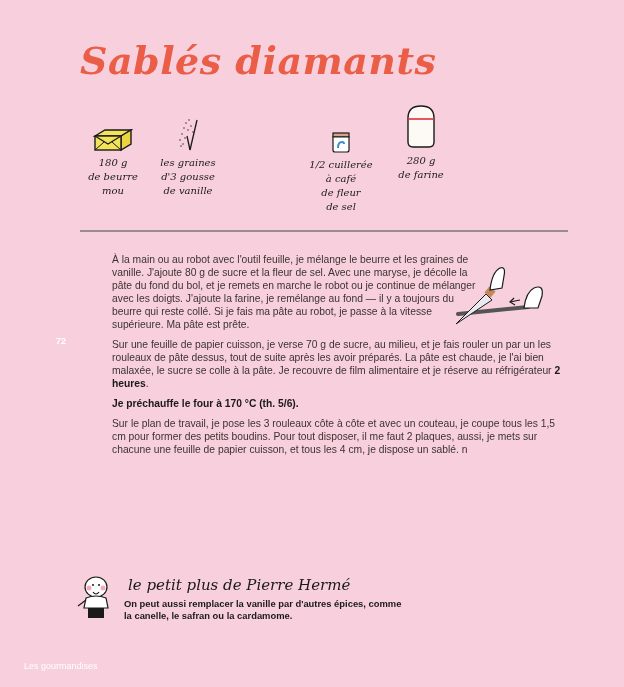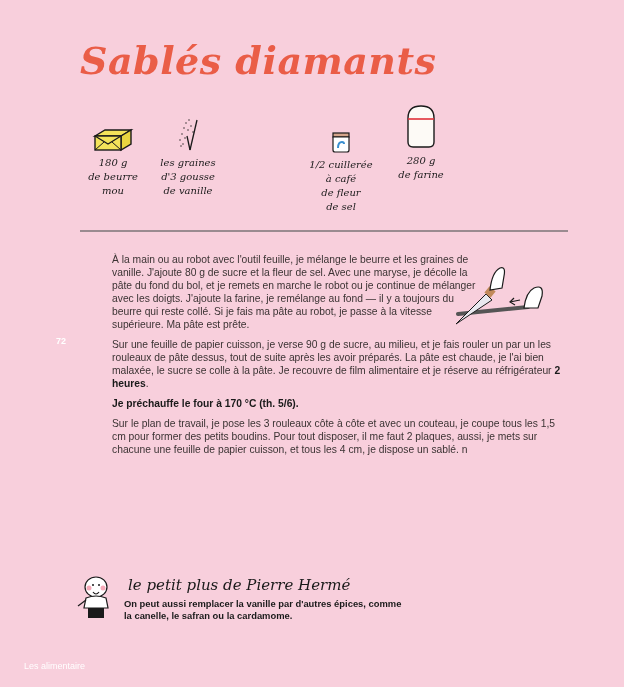--- a/index.html
+++ b/index.html
@@ -175,34 +175,34 @@
     <rect x="38" y="26" width="8" height="8" fill="#c28a5b" transform="rotate(40 42 30)"></rect>
     <path d="M42,28 Q44,10 52,6 Q58,4 56,14 L54,26 Z" fill="#ffffff" stroke="#1a1a1a" stroke-width="1.2"></path>
     <path d="M76,46 Q78,30 86,26 Q96,22 94,34 L90,46 Z" fill="#ffffff" stroke="#1a1a1a" stroke-width="1.2"></path>
     <line x1="62" y1="40" x2="72" y2="38" stroke="#1a1a1a" stroke-width="1.2"></line>
     <polyline points="66,36 62,40 67,43" fill="none" stroke="#1a1a1a" stroke-width="1.2"></polyline>
   </svg>
 </div>
 
 <div class="body-text">
   <p class="narrow">À la main ou au robot avec l'outil feuille, je mélange le beurre et les graines de vanille. J'ajoute 80 g de sucre et la fleur de sel. Avec une maryse, je décolle la pâte du fond du bol, et je remets en marche le robot ou je continue de mélanger avec les doigts. J'ajoute la farine, je remélange au fond — il y a toujours du beurre qui reste collé. Si je fais ma pâte au robot, je passe à la vitesse supérieure. Ma pâte est prête.</p>
-  <p><span>Sur une feuille de papier cuisson, je verse 90 g de sucre, au milieu, et je fais rouler un par un les rouleaux de pâte dessus, tout de suite après les avoir préparés. La pâte est chaude, je l'ai bien malaxée, le sucre se colle à la pâte. Je recouvre de film alimentaire et je réserve au réfrigérateur </span><strong>2 heures</strong><span>.</span></p>
+  <p><span>Sur une feuille de papier cuisson, je verse 70 g de sucre, au milieu, et je fais rouler un par un les rouleaux de pâte dessus, tout de suite après les avoir préparés. La pâte est chaude, je l'ai bien malaxée, le sucre se colle à la pâte. Je recouvre de film alimentaire et je réserve au réfrigérateur </span><strong>2 heures</strong><span>.</span></p>
   <p><strong>Je préchauffe le four à 170 °C (th. 5/6).</strong></p>
   <p>Sur le plan de travail, je pose les 3 rouleaux côte à côte et avec un couteau, je coupe tous les 1,5 cm pour former des petits boudins. Pour tout disposer, il me faut 2 plaques, aussi, je mets sur chacune une feuille de papier cuisson, et tous les 4 cm, je dispose un sablé. n</p>
 </div>
 
 <div class="tip">
   <svg width="40" height="46" viewBox="0 0 40 46" style="position:absolute; left:-4px; top:-4px;">
     <ellipse cx="20" cy="13" rx="11" ry="10" fill="#ffffff" stroke="#1a1a1a" stroke-width="1.2"></ellipse>
     <circle cx="13" cy="14" r="2.5" fill="#f6a9b8"></circle>
     <circle cx="27" cy="14" r="2.5" fill="#f6a9b8"></circle>
     <circle cx="17" cy="11" r="1" fill="#1a1a1a"></circle>
       <circle cx="23" cy="11" r="1" fill="#1a1a1a"></circle>
     <path d="M17,18 Q20,22 23,18" fill="none" stroke="#1a1a1a" stroke-width="1.2"></path>
     <path d="M10,24 Q20,20 30,24 L32,34 L8,34 Z" fill="#ffffff" stroke="#1a1a1a" stroke-width="1.2"></path>
     <line x1="10" y1="26" x2="2" y2="32" stroke="#1a1a1a" stroke-width="1.2"></line>
     <path d="M12,34 L12,44 L28,44 L28,34 Z" fill="#1a1a1a"></path>
   </svg>
   <div class="tip-heading">le petit plus de Pierre Hermé</div>
   <div class="tip-text">On peut aussi remplacer la vanille par d'autres épices, comme la canelle, le safran ou la cardamome.</div>
 </div>
 
-<div class="footer">Les alimentaire</div>
+<div class="footer">Les gourmandises</div>
 
 </body></html>

